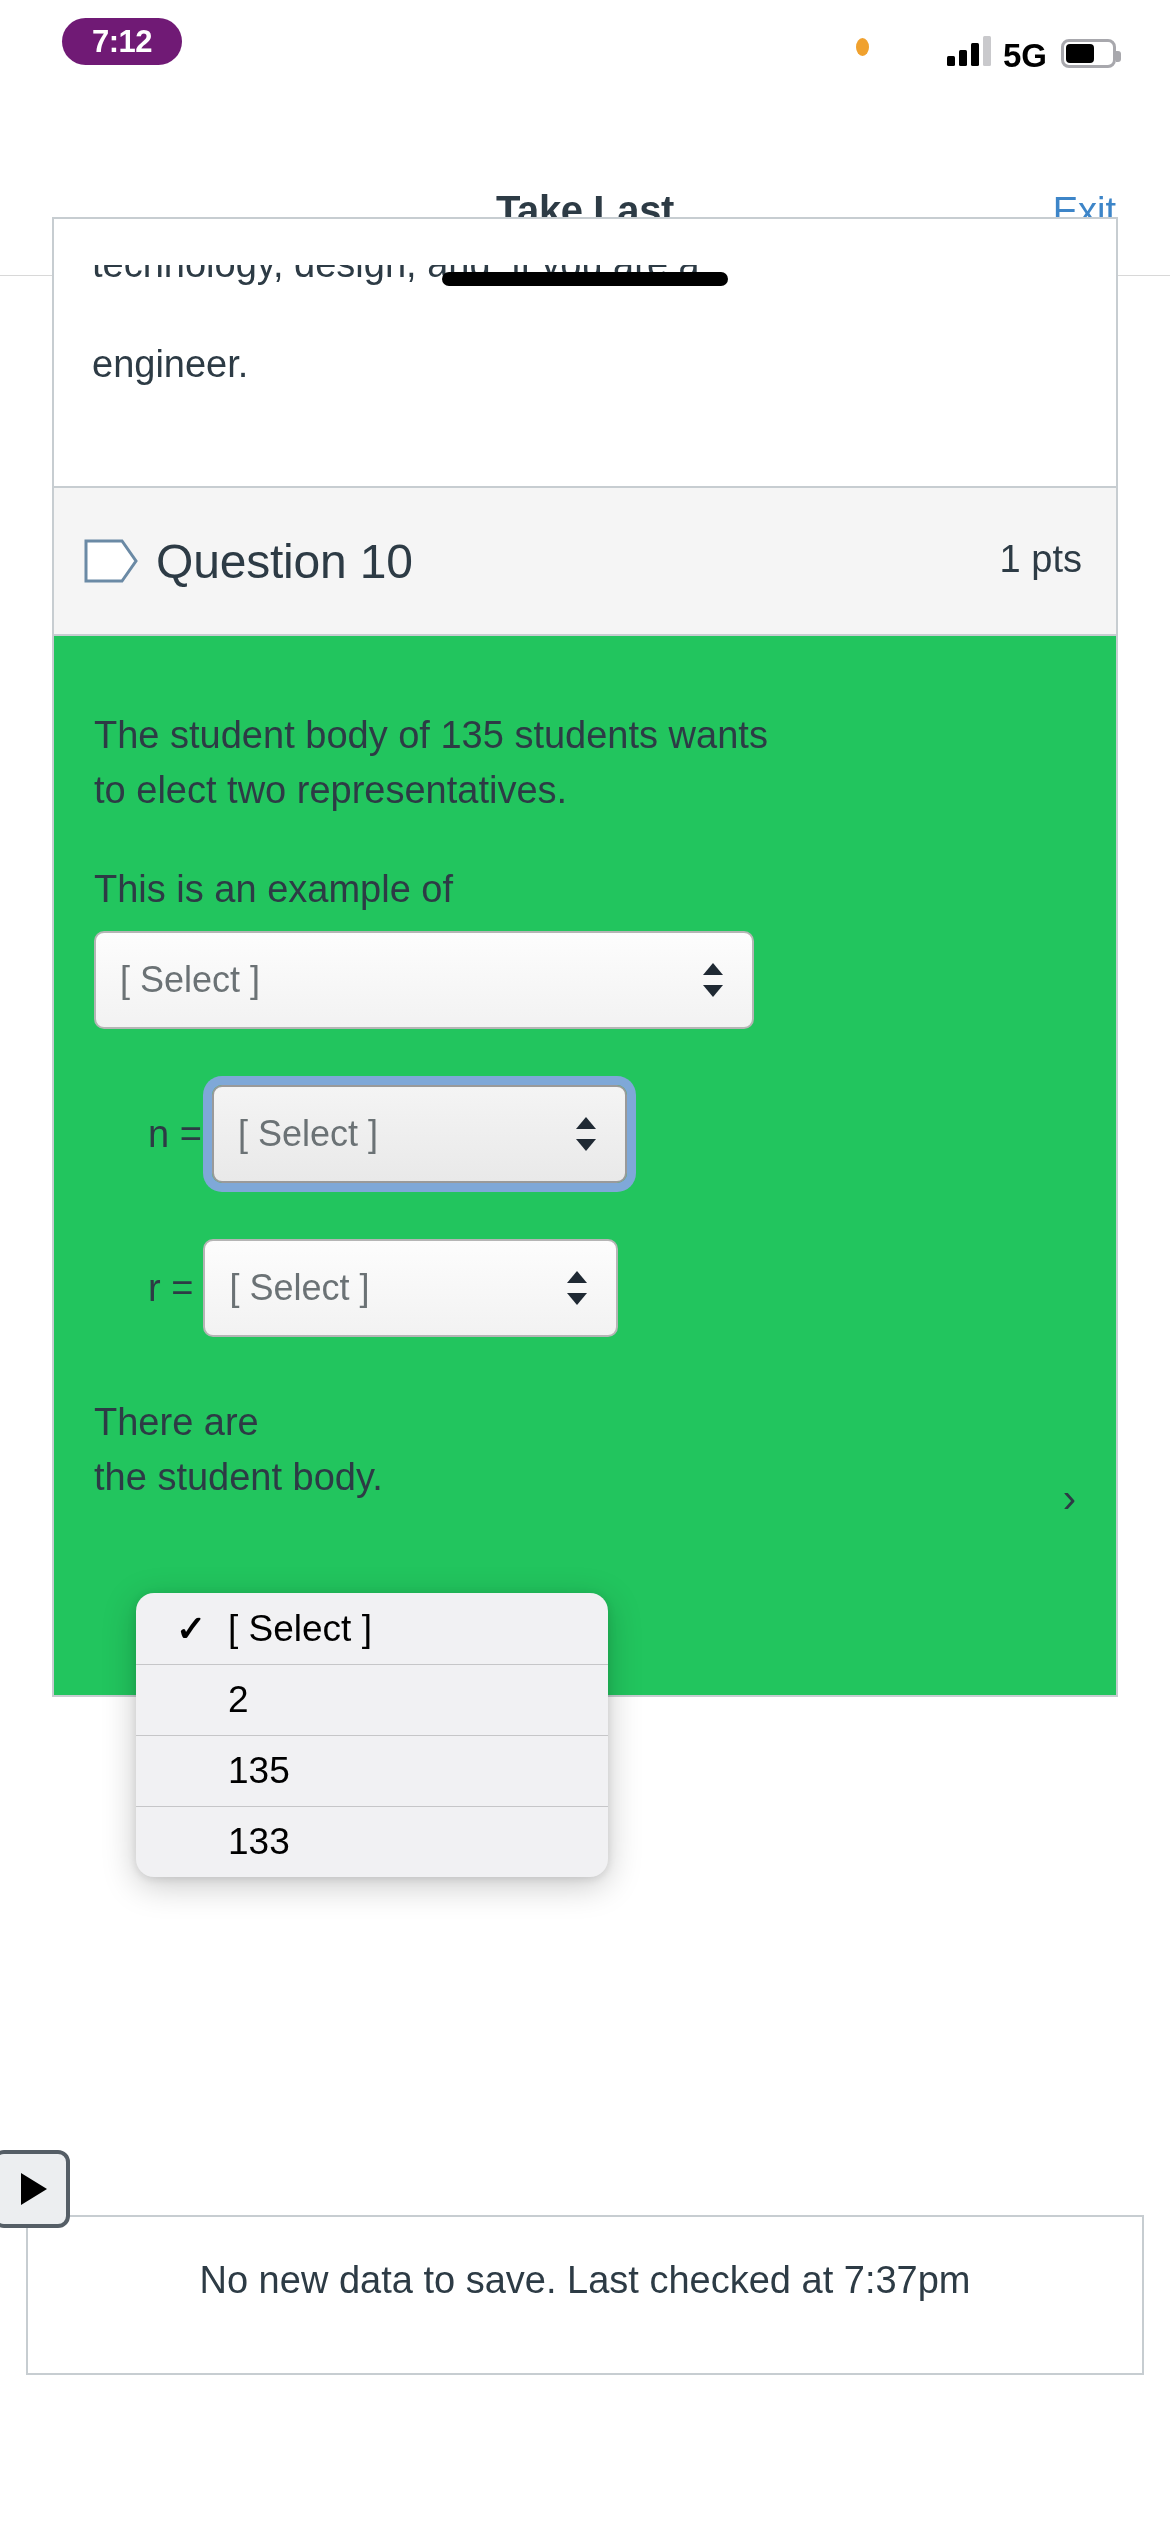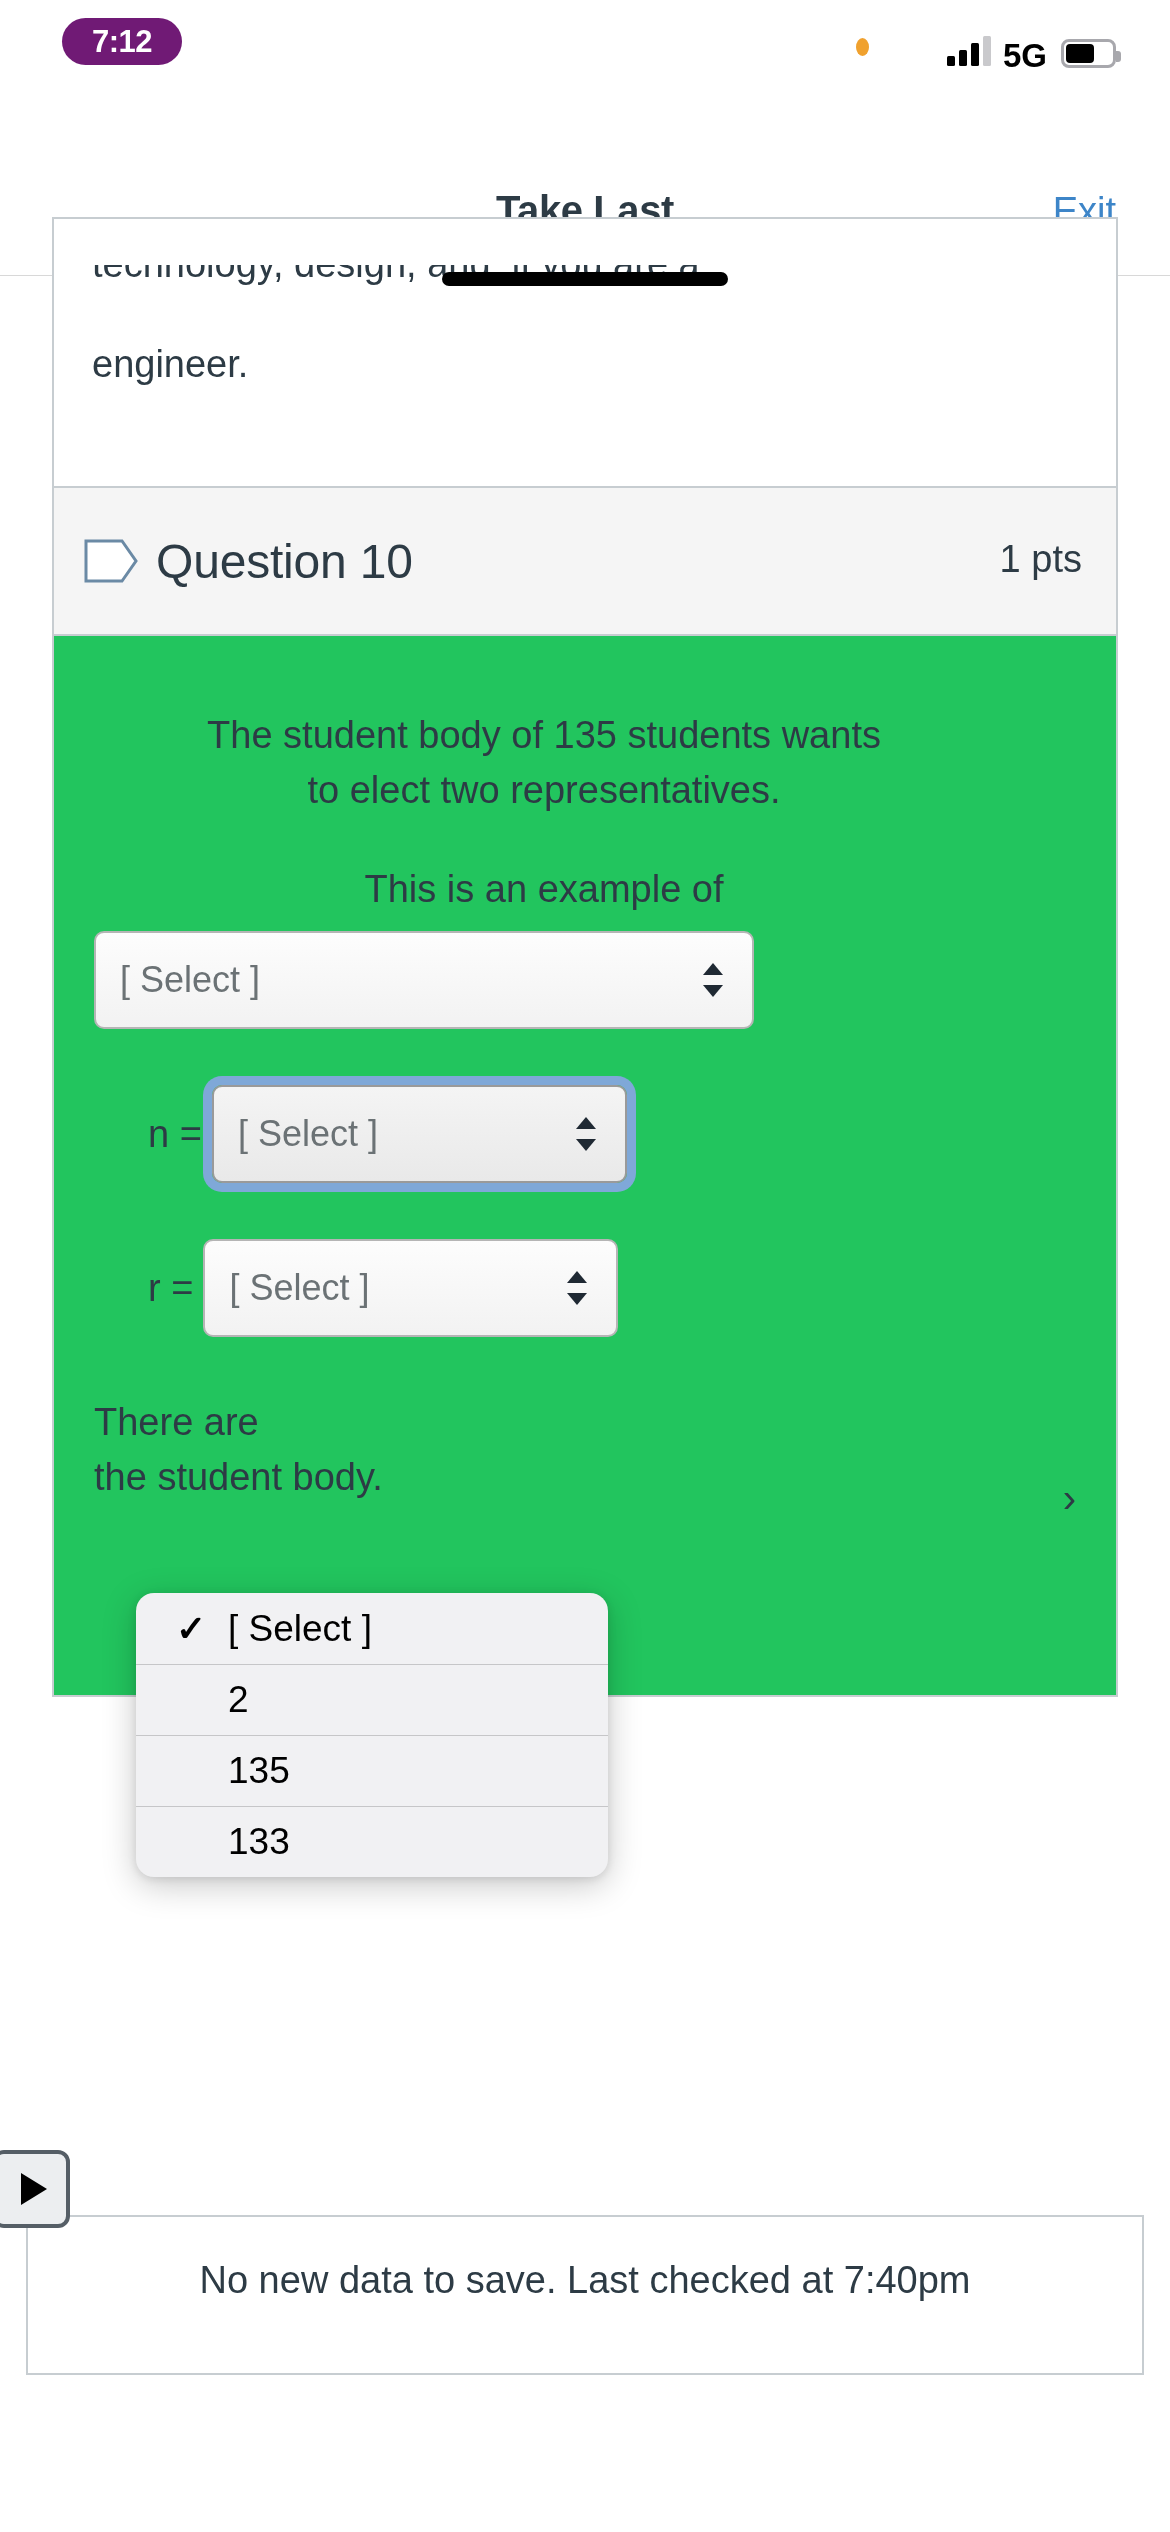--- a/index.html
+++ b/index.html
@@ -144,21 +144,20 @@
   }
   .qhead-pts {
     position: absolute; right: 34px; top: 50px;
     font-size: 38px; color: #2d3b45;
   }
 
   .qbody { position: relative; padding: 72px 40px 0 40px; }
   .qtext {
     font-size: 38px; color: #2d3b45; line-height: 1.45;
     max-width: 900px;
-    text-align: center;
   }
   .qtext.gap { margin-top: 44px; }
 
   
   .sel-row { display: flex; align-items: center; margin-top: 14px; }
   .sel-label {
     font-size: 38px; color: #2d3b45;
     margin-right: 10px;
   }
   .select-box {
@@ -359,21 +358,21 @@
         </div>
 
         <div class="tail-text">There are</div>
         <div class="tail-text" style="margin-top:0;">the student body.</div>
 
         <div class="body-chevron">›</div>
       </div>
     </div>
 
     <div class="savebar">
-      <div class="t">No new data to save. Last checked at 7:40pm</div>
+      <div class="t">No new data to save. Last checked at 7:37pm</div>
     </div>
 
     <div class="play-float">
       <div class="play-tri"></div>
     </div>
 
   </div>
 
   <div class="dropdown">
     <div class="dd-item has-check">

